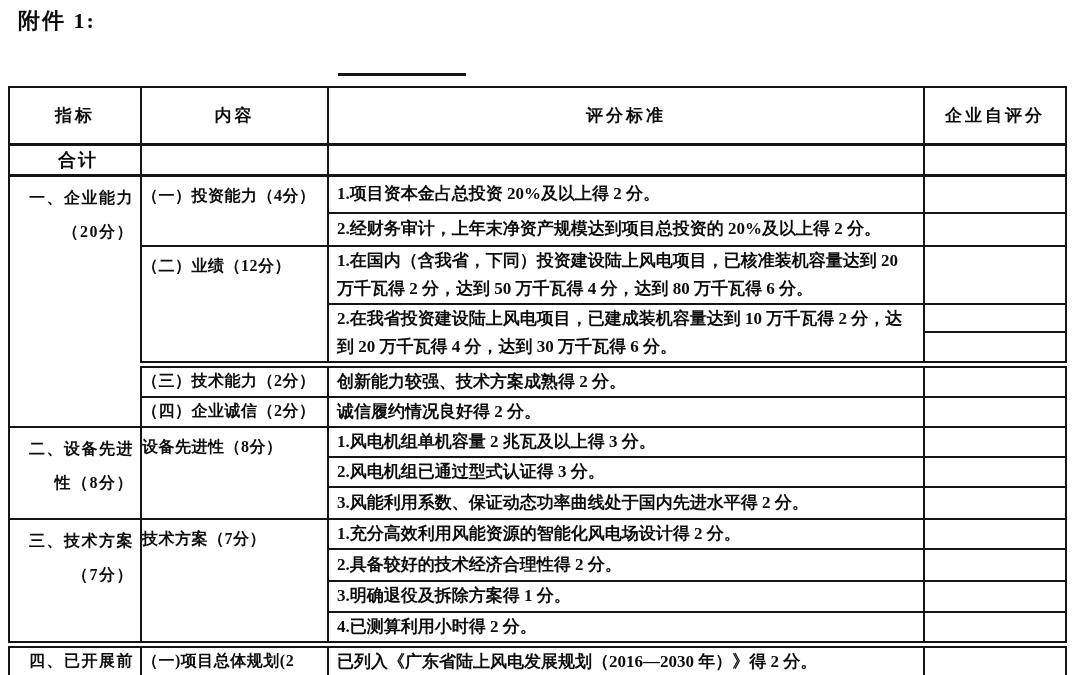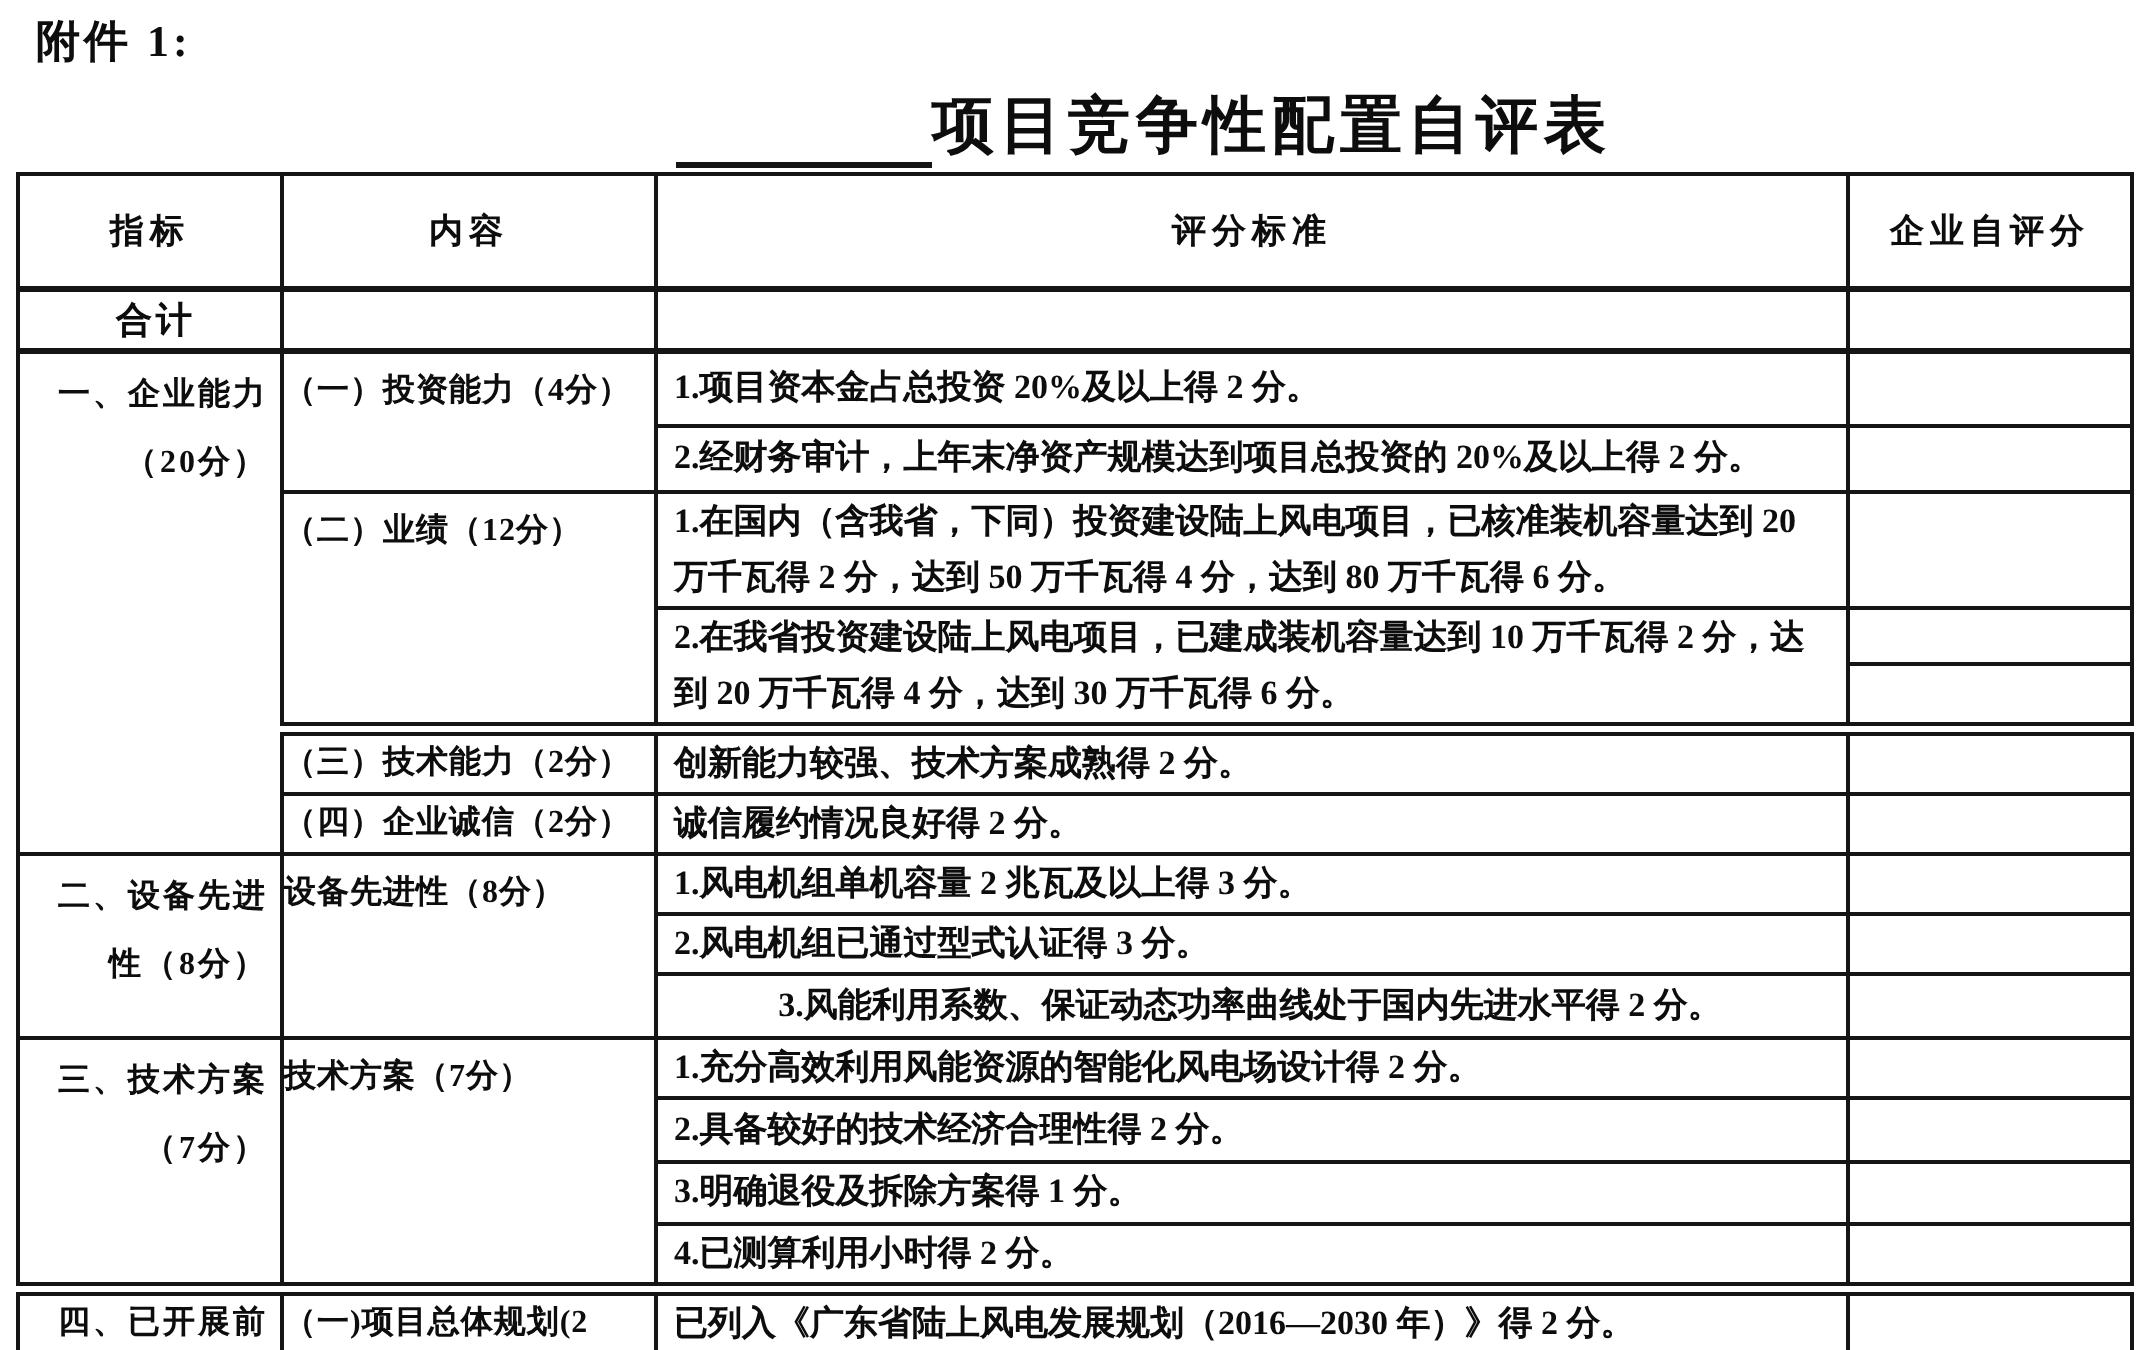--- a/index.html
+++ b/index.html
@@ -61,31 +61,31 @@
   td.center { text-align:center; font-size:18px; letter-spacing:2px;margin-left:47px; }
   td.vm { vertical-align:middle; padding-top:0; line-height:normal; }
   tr.total td { border-bottom-width:3px; }
   .dbl-bottom { border-bottom:7px double #151515 !important; }
   .dbl-top    { border-top:7px double #151515 !important; }
   
   .h-hd  { height:24px; } .h-tot { height:31px; }
   .h-r1  { height:37px; } .h-r2  { height:33px; }
   .h-r3  { height:55px; } .h-r4a { height:28px; } .h-r4b { height:32px; }
   .h-r5  { height:26px; } .h-r6  { height:28px; }
-  .h-r7  { height:30px; } .h-r8  { height:30px; } .h-r9  { height:32px;text-align:center; }
+  .h-r7  { height:30px; } .h-r8  { height:30px; } .h-r9  { height:32px; }
   .h-r10 { height:30px; } .h-r11 { height:32px; } .h-r12 { height:31px; } .h-r13 { height:28px; }
   .h-r14 { height:27px; }
 </style>
 </head>
 <body>
 
 <div class="attachment">附件 1:</div>
 
 <div class="title-wrap">
-  <span class="blank-line"></span><span class="doc-title">项目竞争性配置自评表</span>
+  <span class="blank-line"></span>
 </div>
 
 <table class="eval">
   <colgroup>
     <col style="width:132px">
       <col style="width:187px">
       <col style="width:596px">
       <col style="width:142px">
   </colgroup>
 

